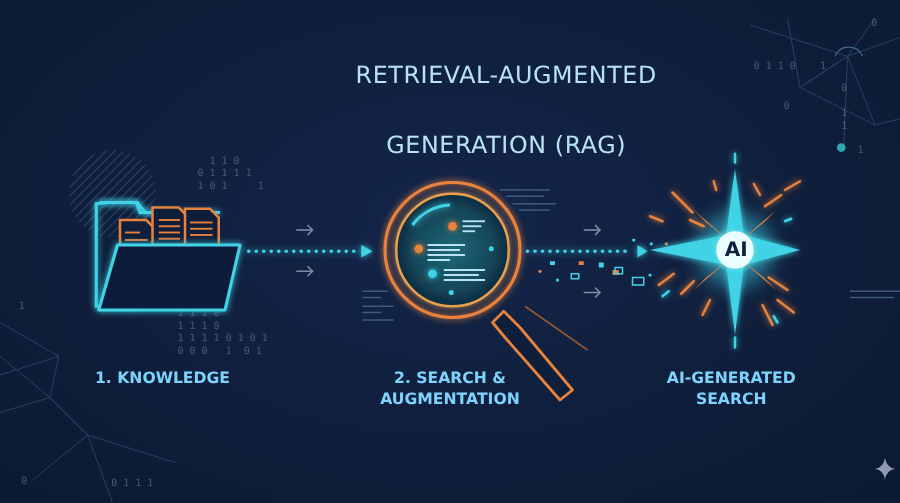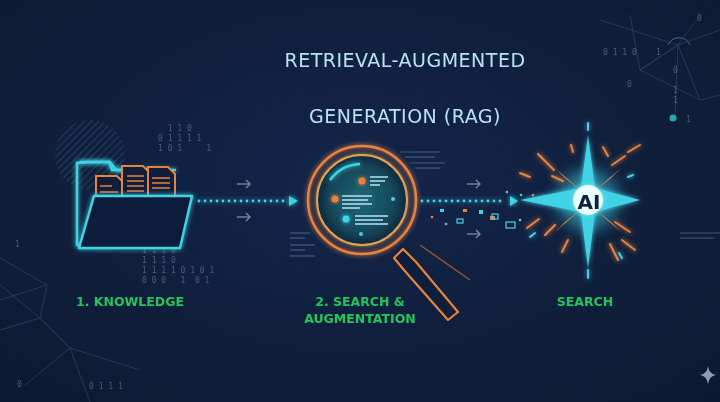--- a/index.html
+++ b/index.html
@@ -2,26 +2,26 @@
 <html><head>
 <meta charset="utf-8">
 <style>
   html,body{margin:0;padding:0;}
   body{width:720px;height:402px;background:#0f1e3a;overflow:hidden;position:relative;font-family:"DejaVu Sans",sans-serif;}
   .bg{position:absolute;inset:0;background:radial-gradient(ellipse at 50% 45%, #13254a 0%, #0f1e3a 60%, #0c1932 100%);}
   svg.layer{position:absolute;left:0;top:0;}
   .title{position:absolute;left:0;width:720px;text-align:center;color:#b9e3f4;font-size:19px;letter-spacing:0.5px;line-height:25px;padding-left:45px;}
   .t1{top:48px;}
   .t2{top:73px;margin-top:31px;}
-  .label{position:absolute;color:#22c55e;font-size:12.5px;font-weight:bold;text-align:center;line-height:17px;width:170px;}
+  .label{position:absolute;color:#7dd3fc;font-size:12.5px;font-weight:bold;text-align:center;line-height:17px;width:170px;}
   .lab1{left:45px;top:293px;}
   .lab2{left:275px;top:293px;}
   .lab3{left:500px;top:293px;}
   .bin{position:absolute;color:#7d8ba4;font-family:"DejaVu Sans Mono",monospace;font-size:8px;opacity:.55;white-space:pre;line-height:10px;}
-  .ailabel{position:absolute;left:569px;top:190px;width:40px;text-align:center;color:#102040;font-weight:bold;font-size:20px;}
+  .ailabel{position:absolute;left:569px;top:190px;width:40px;text-align:center;color:#102040;font-weight:bold;font-size:16px;}
   .sparkle{position:absolute;left:700px;top:366px;}
 </style>
 </head>
 <body>
 
 <div class="bg"></div>
 
 <svg class="layer" width="720" height="402">
   <g stroke="#3d5a80" stroke-width="0.8" fill="none" opacity="0.6">
     <polyline points="630,15 640,70 678,45 720,30"></polyline>
@@ -265,18 +265,19 @@
 <div class="ailabel">AI</div>
 
 <div class="label lab1">
   <div>1. KNOWLEDGE</div>
 </div>
 <div class="label lab2">
   <div>2. SEARCH &amp;</div>
   <div>AUGMENTATION</div>
 </div>
 <div class="label lab3">
+  <div>AI-GENERATED</div>
   <div>SEARCH</div>
 </div>
 
 <svg class="sparkle" width="16" height="18" viewBox="0 0 16 18">
   <path d="M8,0 Q9,8 16,9 Q9,10 8,18 Q7,10 0,9 Q7,8 8,0 Z" fill="#8f9bb0"></path>
 </svg>
 
 </body></html>

